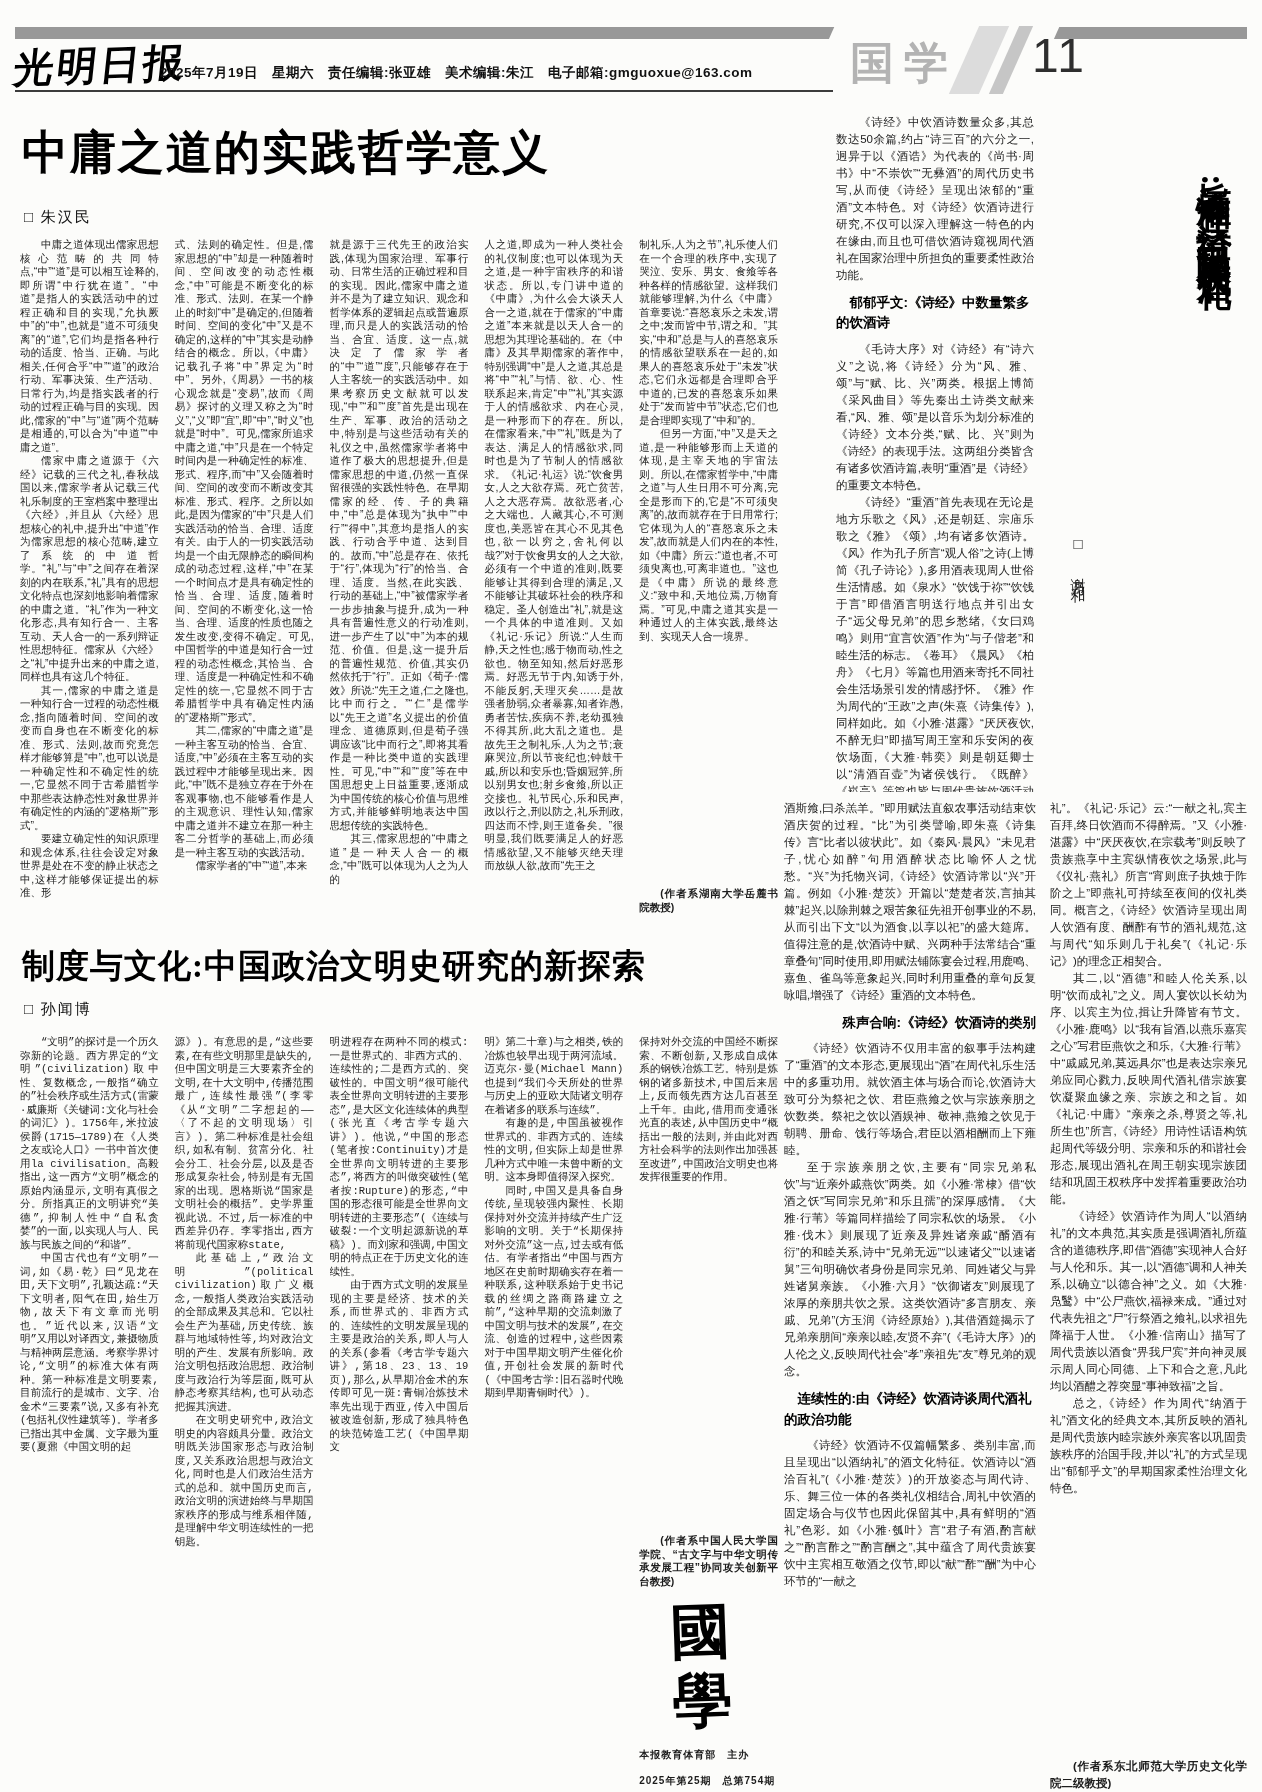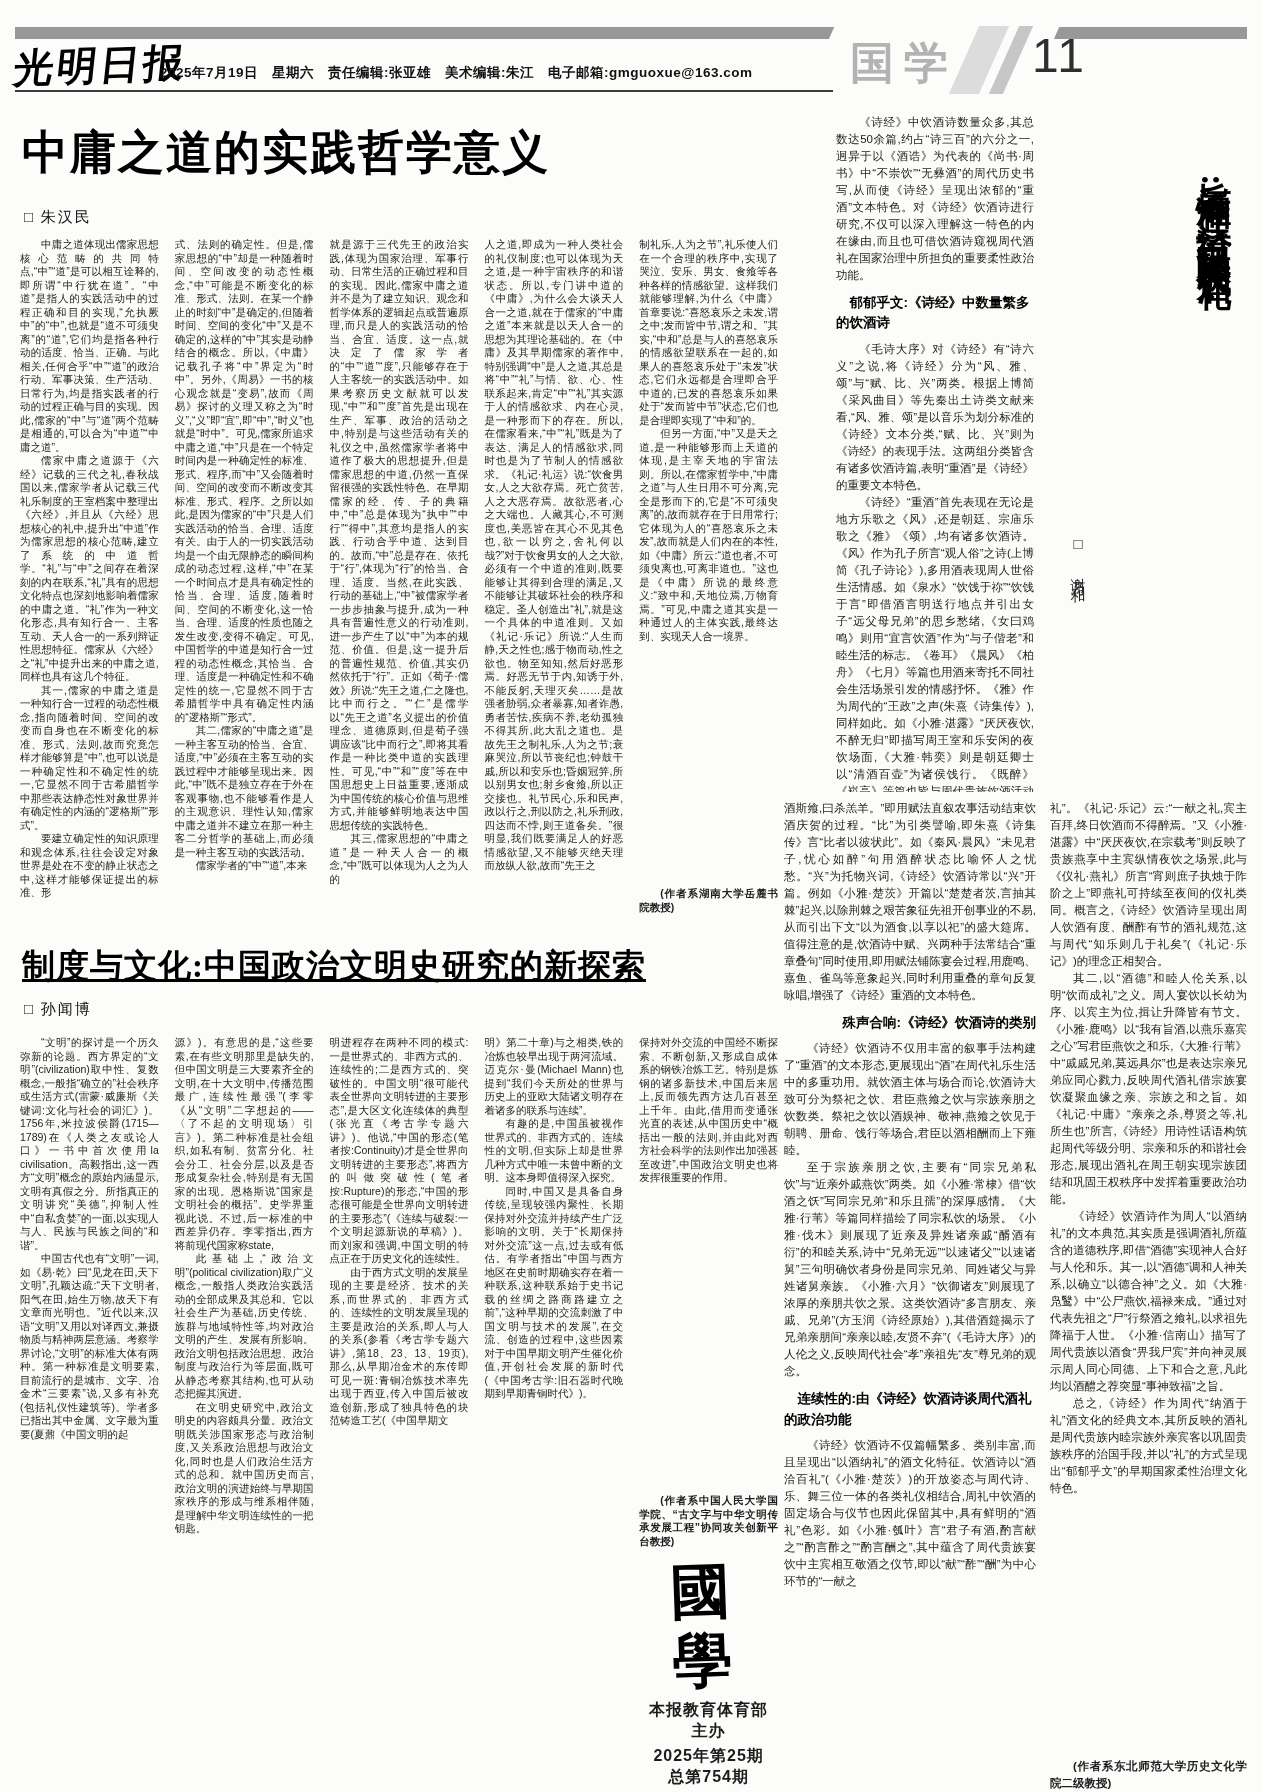--- a/index.html
+++ b/index.html
@@ -35,30 +35,30 @@
   
   #main-article{position:absolute;left:20px;top:122px;width:758px;height:812px;}
   #main-article .a-title{position:absolute;left:2px;top:0;font-size:46px;letter-spacing:2px;white-space:nowrap;text-align:center;}
   #main-article .byline{position:absolute;left:4px;top:86px;}
   #main-article .cols{position:absolute;left:0;top:116px;width:758px;height:694px;}
   #main-article p{font-size:10.5px;line-height:13.5px;}
   #main-article .credit{font-size:10.5px;line-height:13.5px;padding-bottom:18px;}
 
   
   #bottom-article{position:absolute;left:20px;top:944px;width:758px;height:848px;}
-  #bottom-article .a-title{position:absolute;left:2px;top:0;font-size:33px;letter-spacing:1px;white-space:nowrap;text-decoration:underline;}
+  #bottom-article .a-title{position:absolute;left:2px;top:0;font-size:33px;letter-spacing:1px;white-space:nowrap;}
   #bottom-article .byline{position:absolute;left:4px;top:56px;}
   #bottom-article .cols{position:absolute;left:0;top:92px;width:758px;height:752px;}
-  #bottom-article p{font-size:10.5px;line-height:13.5px;}
+  #bottom-article p{font-size:10.5px;line-height:13.5px;font-family:Liberation Mono, monospace;}
   #bottom-article .credit{font-size:10.5px;line-height:13.5px;margin-top:16px;}
 
   .gx-box{margin-top:10px;text-align:center;}
   .gx-callig{font-family:"Liberation Serif","DejaVu Serif",serif;font-weight:900;font-size:60px;
              letter-spacing:14px;transform:rotate(-2deg);color:#000;line-height:1.15;}
-  .gx-line{font-size:16px;font-weight:bold;margin-top:4px;letter-spacing:1px;text-indent:0;text-align:center;}
+  .gx-line{font-size:10px;font-weight:bold;margin-top:12px;letter-spacing:1px;text-indent:0;text-align:left;}
 
   
   #right-article{position:absolute;left:784px;top:112px;width:463px;height:1680px;}
   #right-article p{font-size:11.5px;line-height:17px;}
   #right-article .credit{font-size:11.5px;line-height:17px;}
   .row1{position:absolute;left:0;top:0;width:463px;height:684px;}
   .colA{position:absolute;left:52px;top:2px;width:198px;height:678px;overflow:hidden;}
   .vh-area{position:absolute;left:258px;top:26px;width:205px;height:650px;}
   .v-title{position:absolute;right:16px;top:16px;height:616px;writing-mode:vertical-rl;
            font-family:"Liberation Serif","DejaVu Serif",serif;font-weight:900;font-size:35px;

